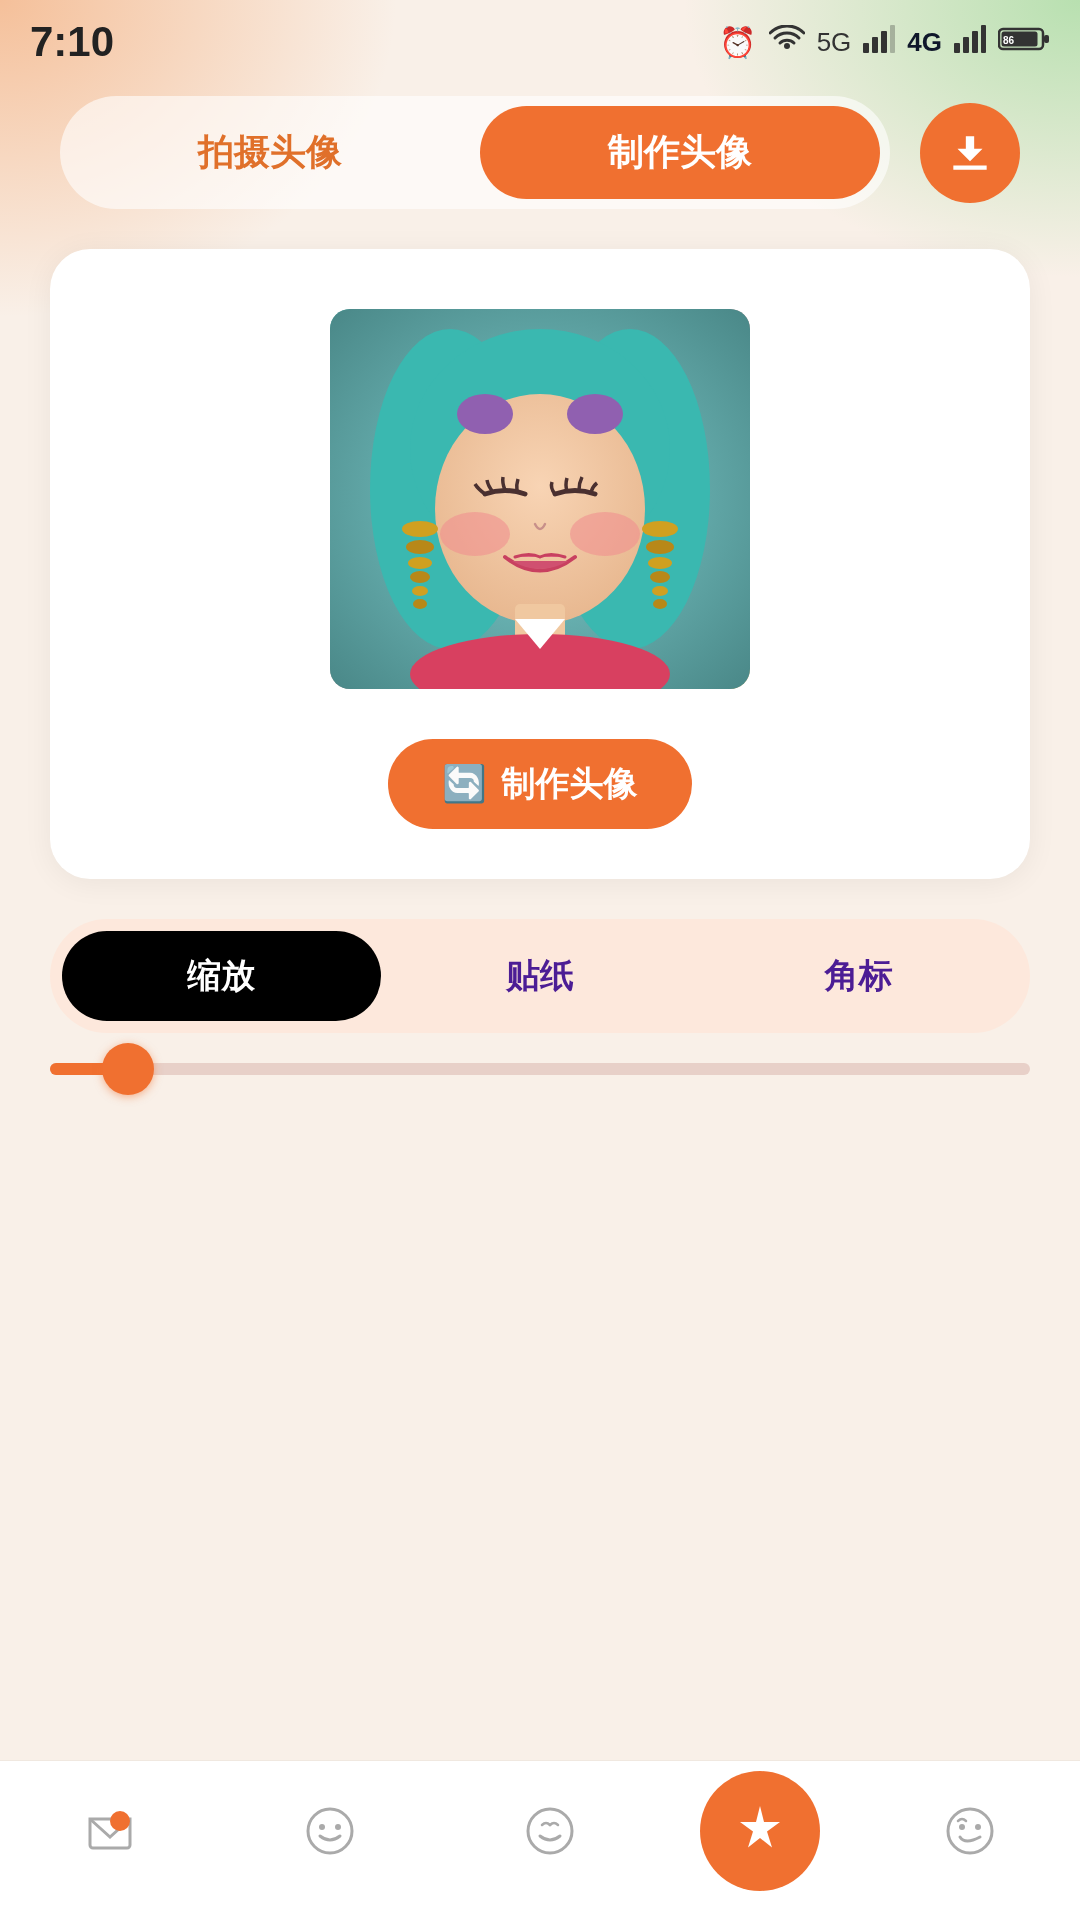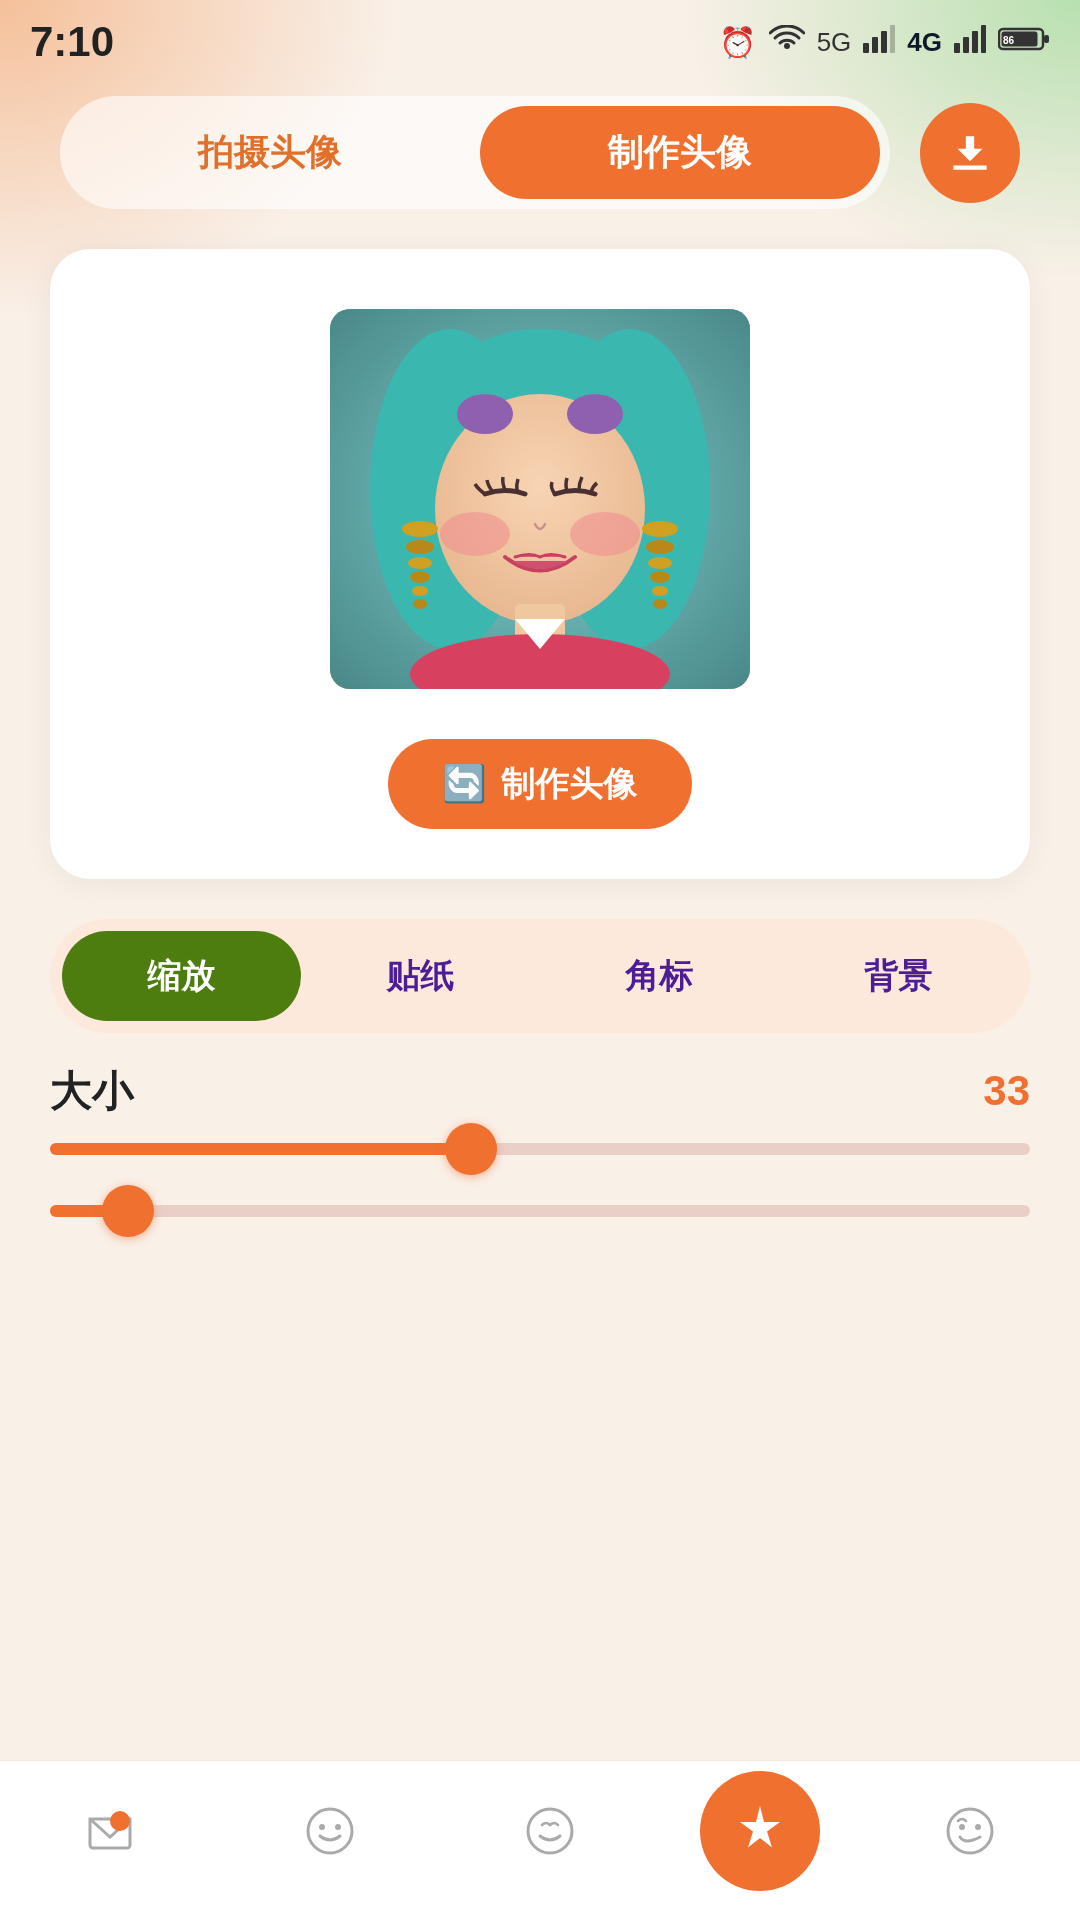--- a/index.html
+++ b/index.html
@@ -161,21 +161,21 @@
       flex: 1;
       padding: 22px 0;
       border-radius: 50px;
       border: none;
       font-size: 34px;
       font-weight: 600;
       text-align: center;
       cursor: pointer;
     }
     .tool-tab.active {
-      background: #4d7c0f;
+      background: #000000;
       color: white;
     }
     .tool-tab.inactive {
       background: transparent;
       color: #4c1d95;
     }
 
     
     .sliders-section {
       margin: 30px 50px;
@@ -418,37 +418,24 @@
 <div class="tool-tabs">
   <button class="tool-tab active">
     <span>缩放</span>
   </button>
   <button class="tool-tab inactive">
     <span>贴纸</span>
   </button>
   <button class="tool-tab inactive">
     <span>角标</span>
   </button>
-  <button class="tool-tab inactive">
-    <span>背景</span>
-  </button>
 </div>
 
 <div class="sliders-section">
 
-  <div class="slider-row">
-    <div class="slider-label-row">
-      <span class="slider-label">大小</span>
-      <span class="slider-value">33</span>
-    </div>
-    <div class="slider-track">
-      <div class="slider-fill" style="width: 43%"></div>
-      <div class="slider-thumb" style="left: 43%"></div>
-    </div>
-  </div>
 
   <div class="slider-row">
     <div class="slider-track">
       <div class="slider-fill" style="width: 8%"></div>
       <div class="slider-thumb" style="left: 8%"></div>
     </div>
   </div>
 </div>
 
 <div class="bottom-nav">

